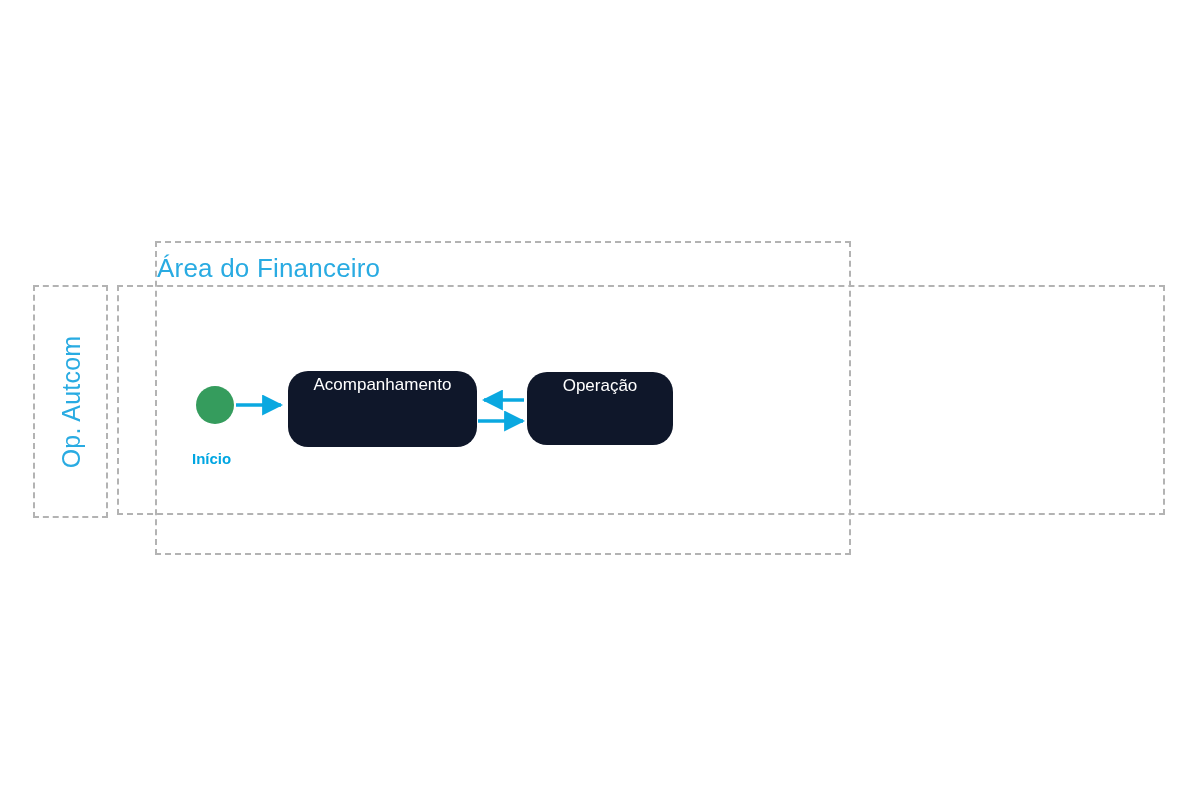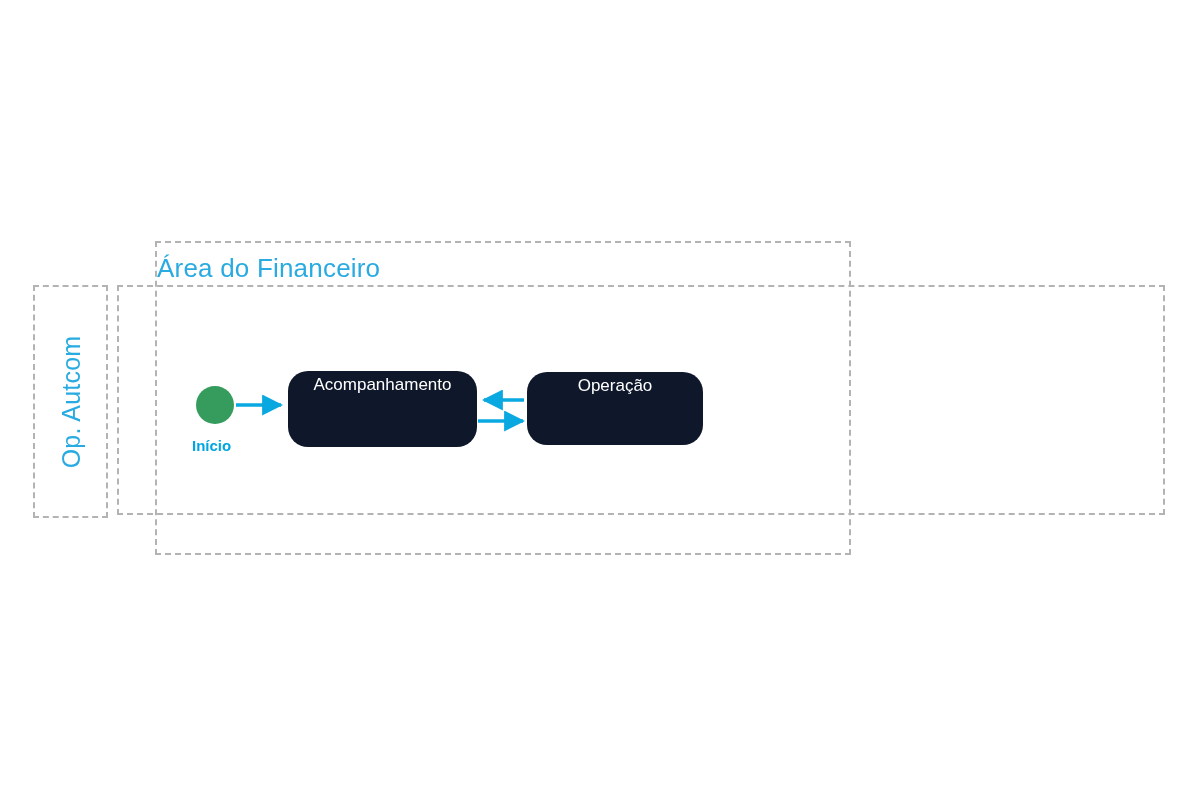--- a/index.html
+++ b/index.html
@@ -81,21 +81,21 @@
     left: 196px;
     top: 386px;
     width: 38px;
     height: 38px;
     border-radius: 50%;
     background: #359c5d;
   }
   .start-label {
     position: absolute;
     left: 192px;
-    top: 437px;
+    top: 450px;
     color: #00a6e2;
     font-size: 15px;
     font-weight: bold;
     white-space: nowrap;
   }
 
   .task {
     position: absolute;
     background: #0f172a;
     border-radius: 20px;
@@ -111,21 +111,21 @@
   }
   #task-acompanhamento {
     left: 288px;
     top: 371px;
     width: 189px;
     height: 76px;
   }
   #task-operacao {
     left: 527px;
     top: 372px;
-    width: 176px;
+    width: 146px;
     height: 73px;
   }
 
   
   #connectors {
     position: absolute;
     left: 0;
     top: 0;
     width: 1200px;
     height: 800px;

